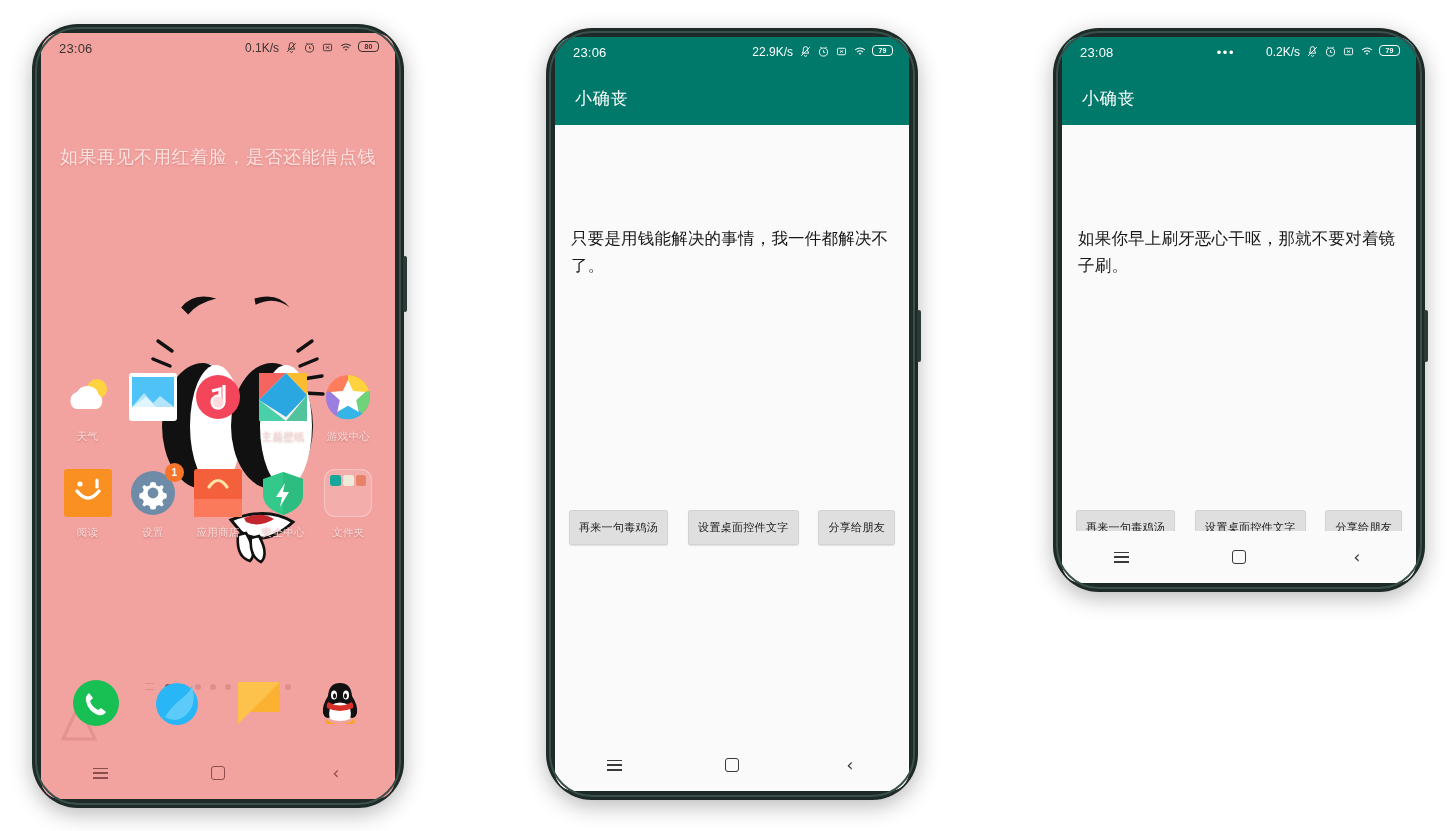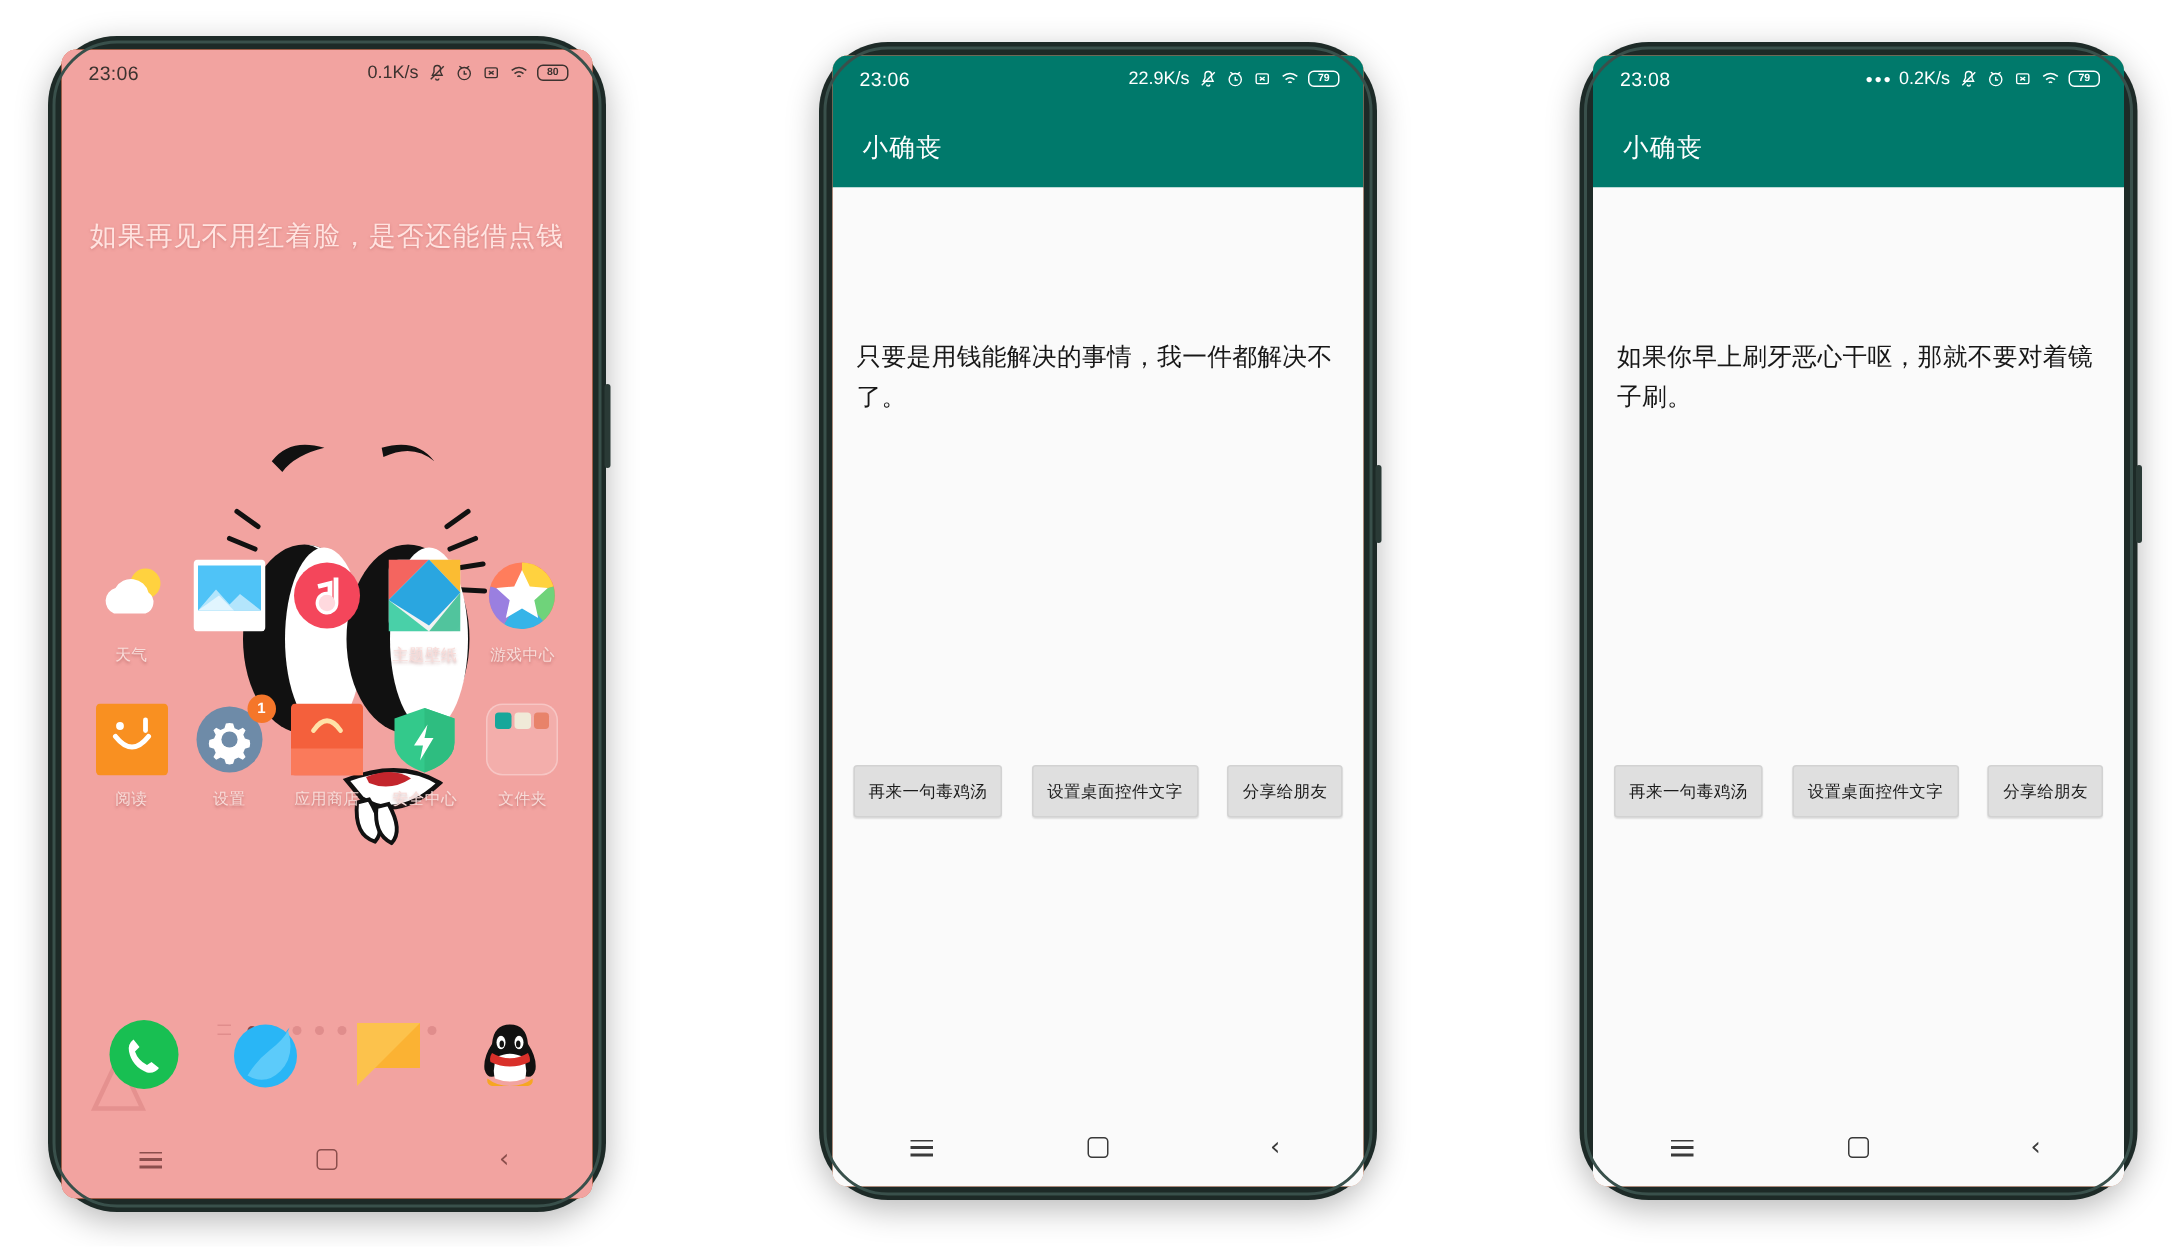--- a/index.html
+++ b/index.html
@@ -15,52 +15,52 @@
   
   .phone {
     position: absolute;
     border-radius: 46px;
     background: #1d2a27;
     padding: 9px;
     box-shadow: 0 6px 22px rgba(0,0,0,0.28);
   }
   .phone-inner {
     width: 100%; height: 100%;
-    border-radius: 10px;
+    border-radius: 20px;
     overflow: hidden;
     position: relative;
-    background: #c2410c;
+    background: #be185d;
   }
   .phone-edge {
     position: absolute; inset: 3px;
     border-radius: 43px;
     border: 2px solid #39504b;
     pointer-events: none;
     z-index: 40;
   }
   .sidebtn {
     position: absolute; right: -3px; width: 4px; border-radius: 3px;
     background: #2a3a36;
   }
 
   #phone1 { left: 32px;  top: 24px;  width: 372px; height: 784px; }
   #phone2 { left: 546px; top: 28px;  width: 372px; height: 772px; }
-  #phone3 { left: 1053px;top: 28px;  width: 372px; height: 772px; }
+  #phone3 { left: 1053px;top: 28px;  width: 372px; height: 564px; }
 
   
   .statusbar {
     position: absolute; top: 0; left: 0; right: 0; height: 30px;
     display: flex; align-items: center;
     padding: 0 16px 0 18px;
     font-size: 12.5px;
     z-index: 30;
   }
   .statusbar .clock { font-size: 13px; letter-spacing: 0.2px; }
   .statusbar .spacer { flex: 1; }
-  .statusbar .icons { display: flex; align-items: center; gap: 5px; }
+  .statusbar .icons { display: flex; align-items: flex-start; gap: 5px; margin-left: 27px; }
   .sb-dots { letter-spacing: 1.5px; font-size: 13px; margin-right: 4px; }
   .net { font-size: 12px; margin-right: 1px; }
   .svgico { display: block; }
 
   .batt {
     width: 21px; height: 11px; border-radius: 4px;
     border: 1.3px solid currentColor;
     display: flex; align-items: center; justify-content: center;
     font-size: 7px; font-weight: bold; line-height: 1;
   }

